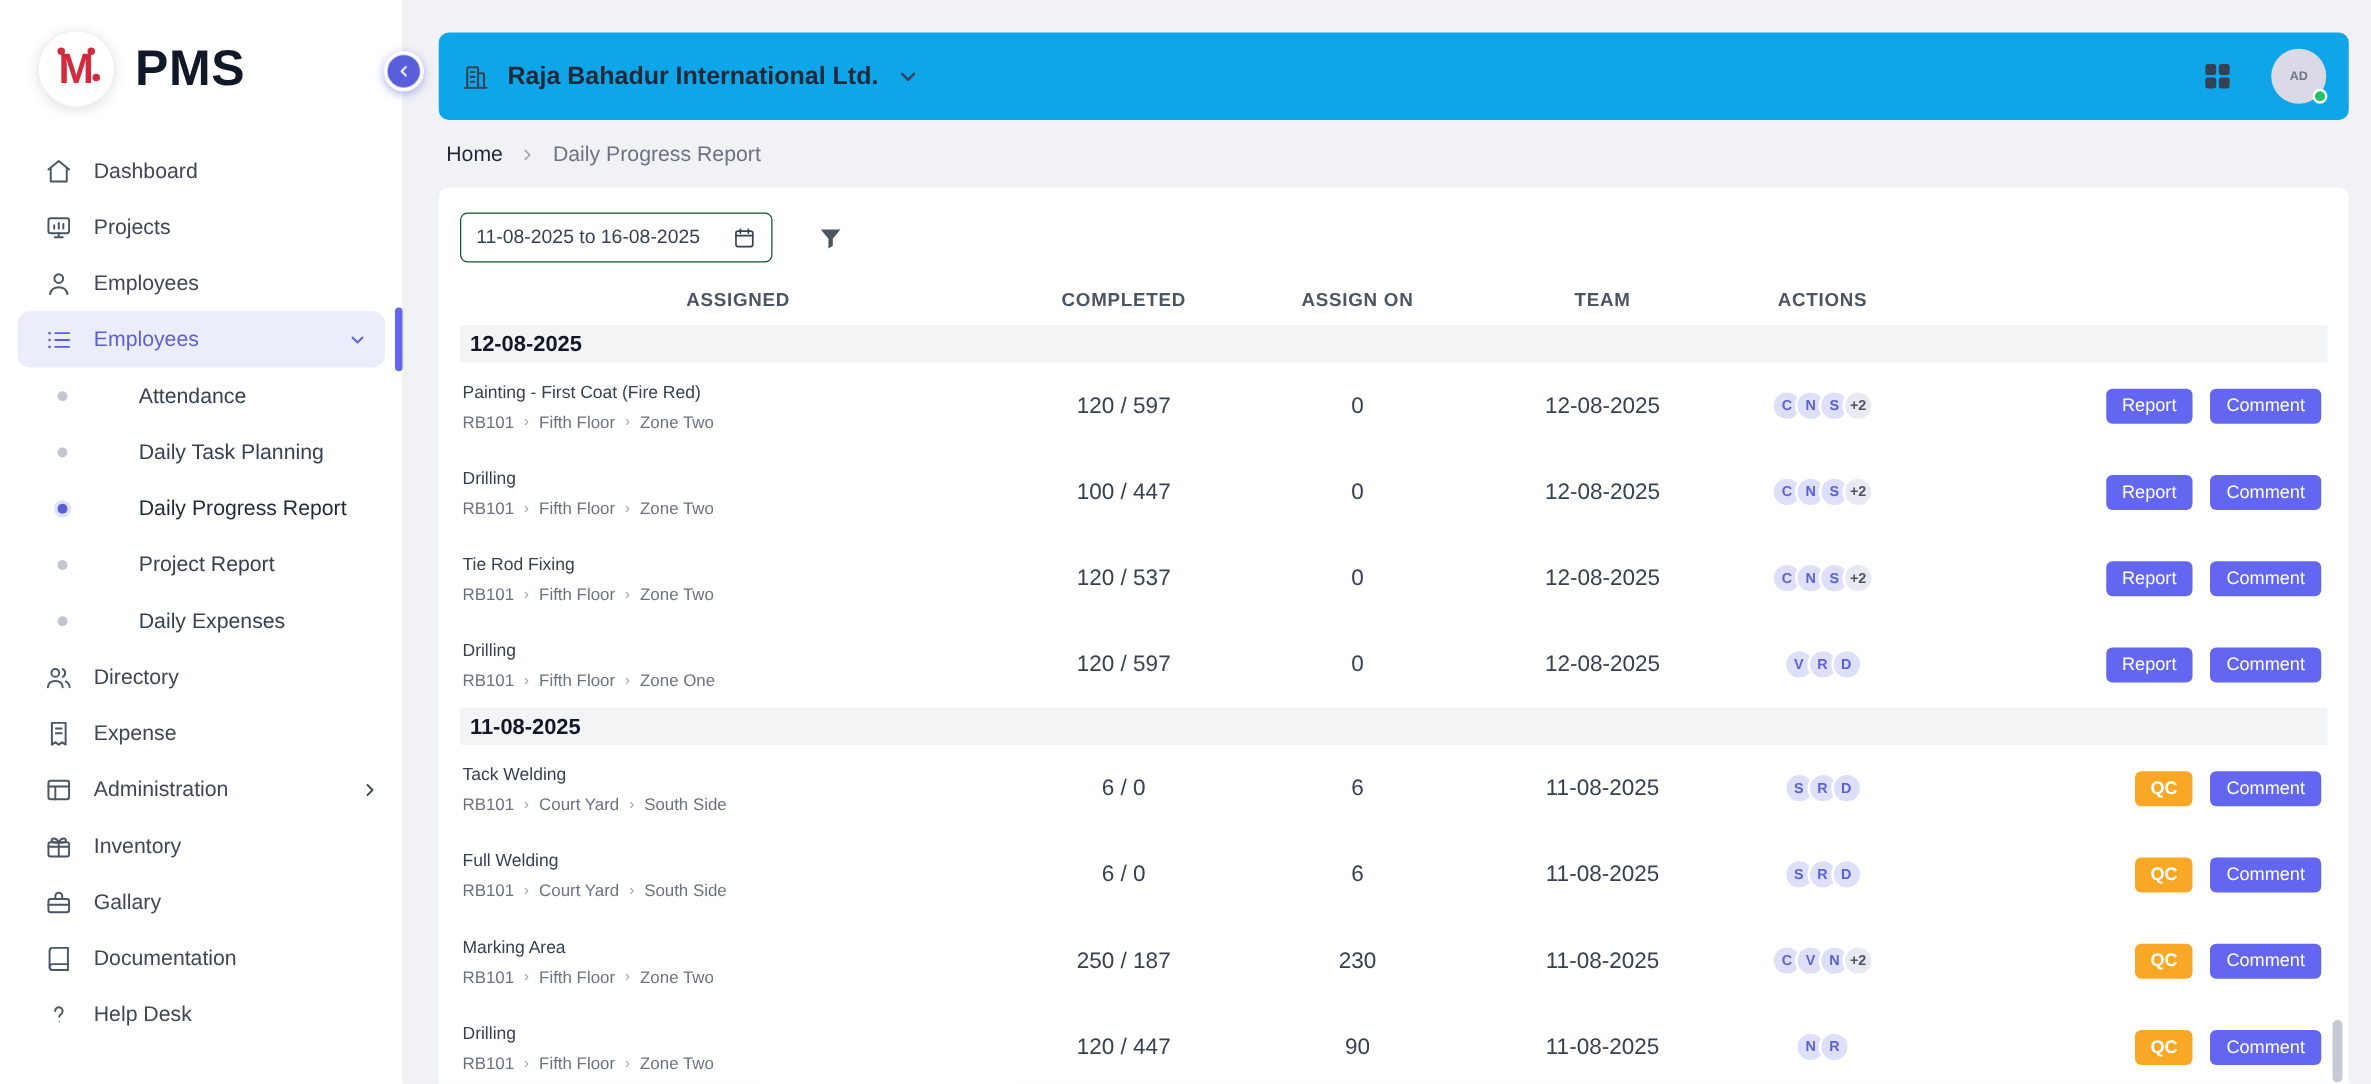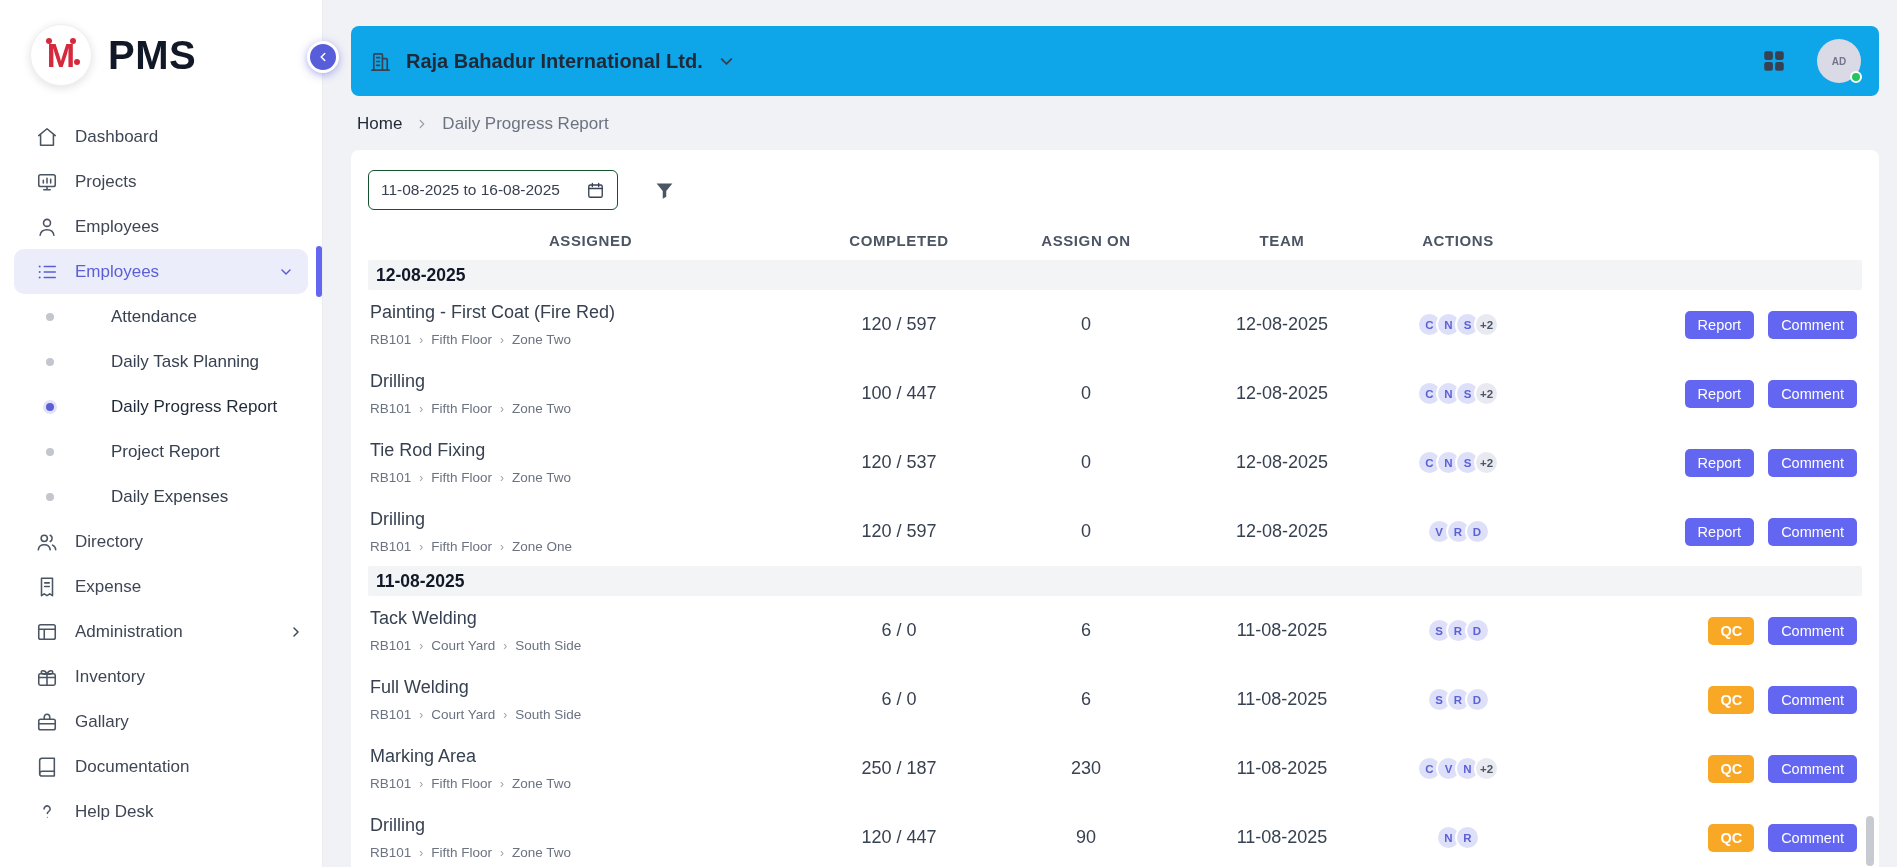--- a/index.html
+++ b/index.html
@@ -119,21 +119,21 @@
     height: 30px; background: #F3F4F6; display: flex; align-items: center;
     padding-left: 8px; border-radius: 2px;
   }
   .group-date { font-size: 17.5px; font-weight: 700; color: #111827; }
 
   .trow {
     display: grid; grid-template-columns: 445px 172px 202px 190px 162px 1fr;
     align-items: center; height: 69px;
   }
   .cell-activity { padding-left: 2px; }
-  .activity-title { font-size: 18px; color: #374151; margin-bottom: 9px; }
+  .activity-title { font-size: 14px; color: #374151; margin-bottom: 9px; }
   .activity-path { display: flex; align-items: center; gap: 8px; font-size: 13.5px; color: #6B7280; }
   .path-sep { color: #9CA3AF; font-size: 12px; line-height: 1; }
   .cell-num { text-align: center; font-size: 18px; color: #374151; }
   .cell-team { display: flex; justify-content: center; align-items: center; }
   .badge {
     width: 25px; height: 25px; border-radius: 50%; background: #DDE0F8; color: #5C61D6;
     font-size: 11.5px; font-weight: 700; display: flex; align-items: center; justify-content: center;
     border: 2px solid #fff; margin-left: -6px;
   }
   .badge:first-child { margin-left: 0; }

